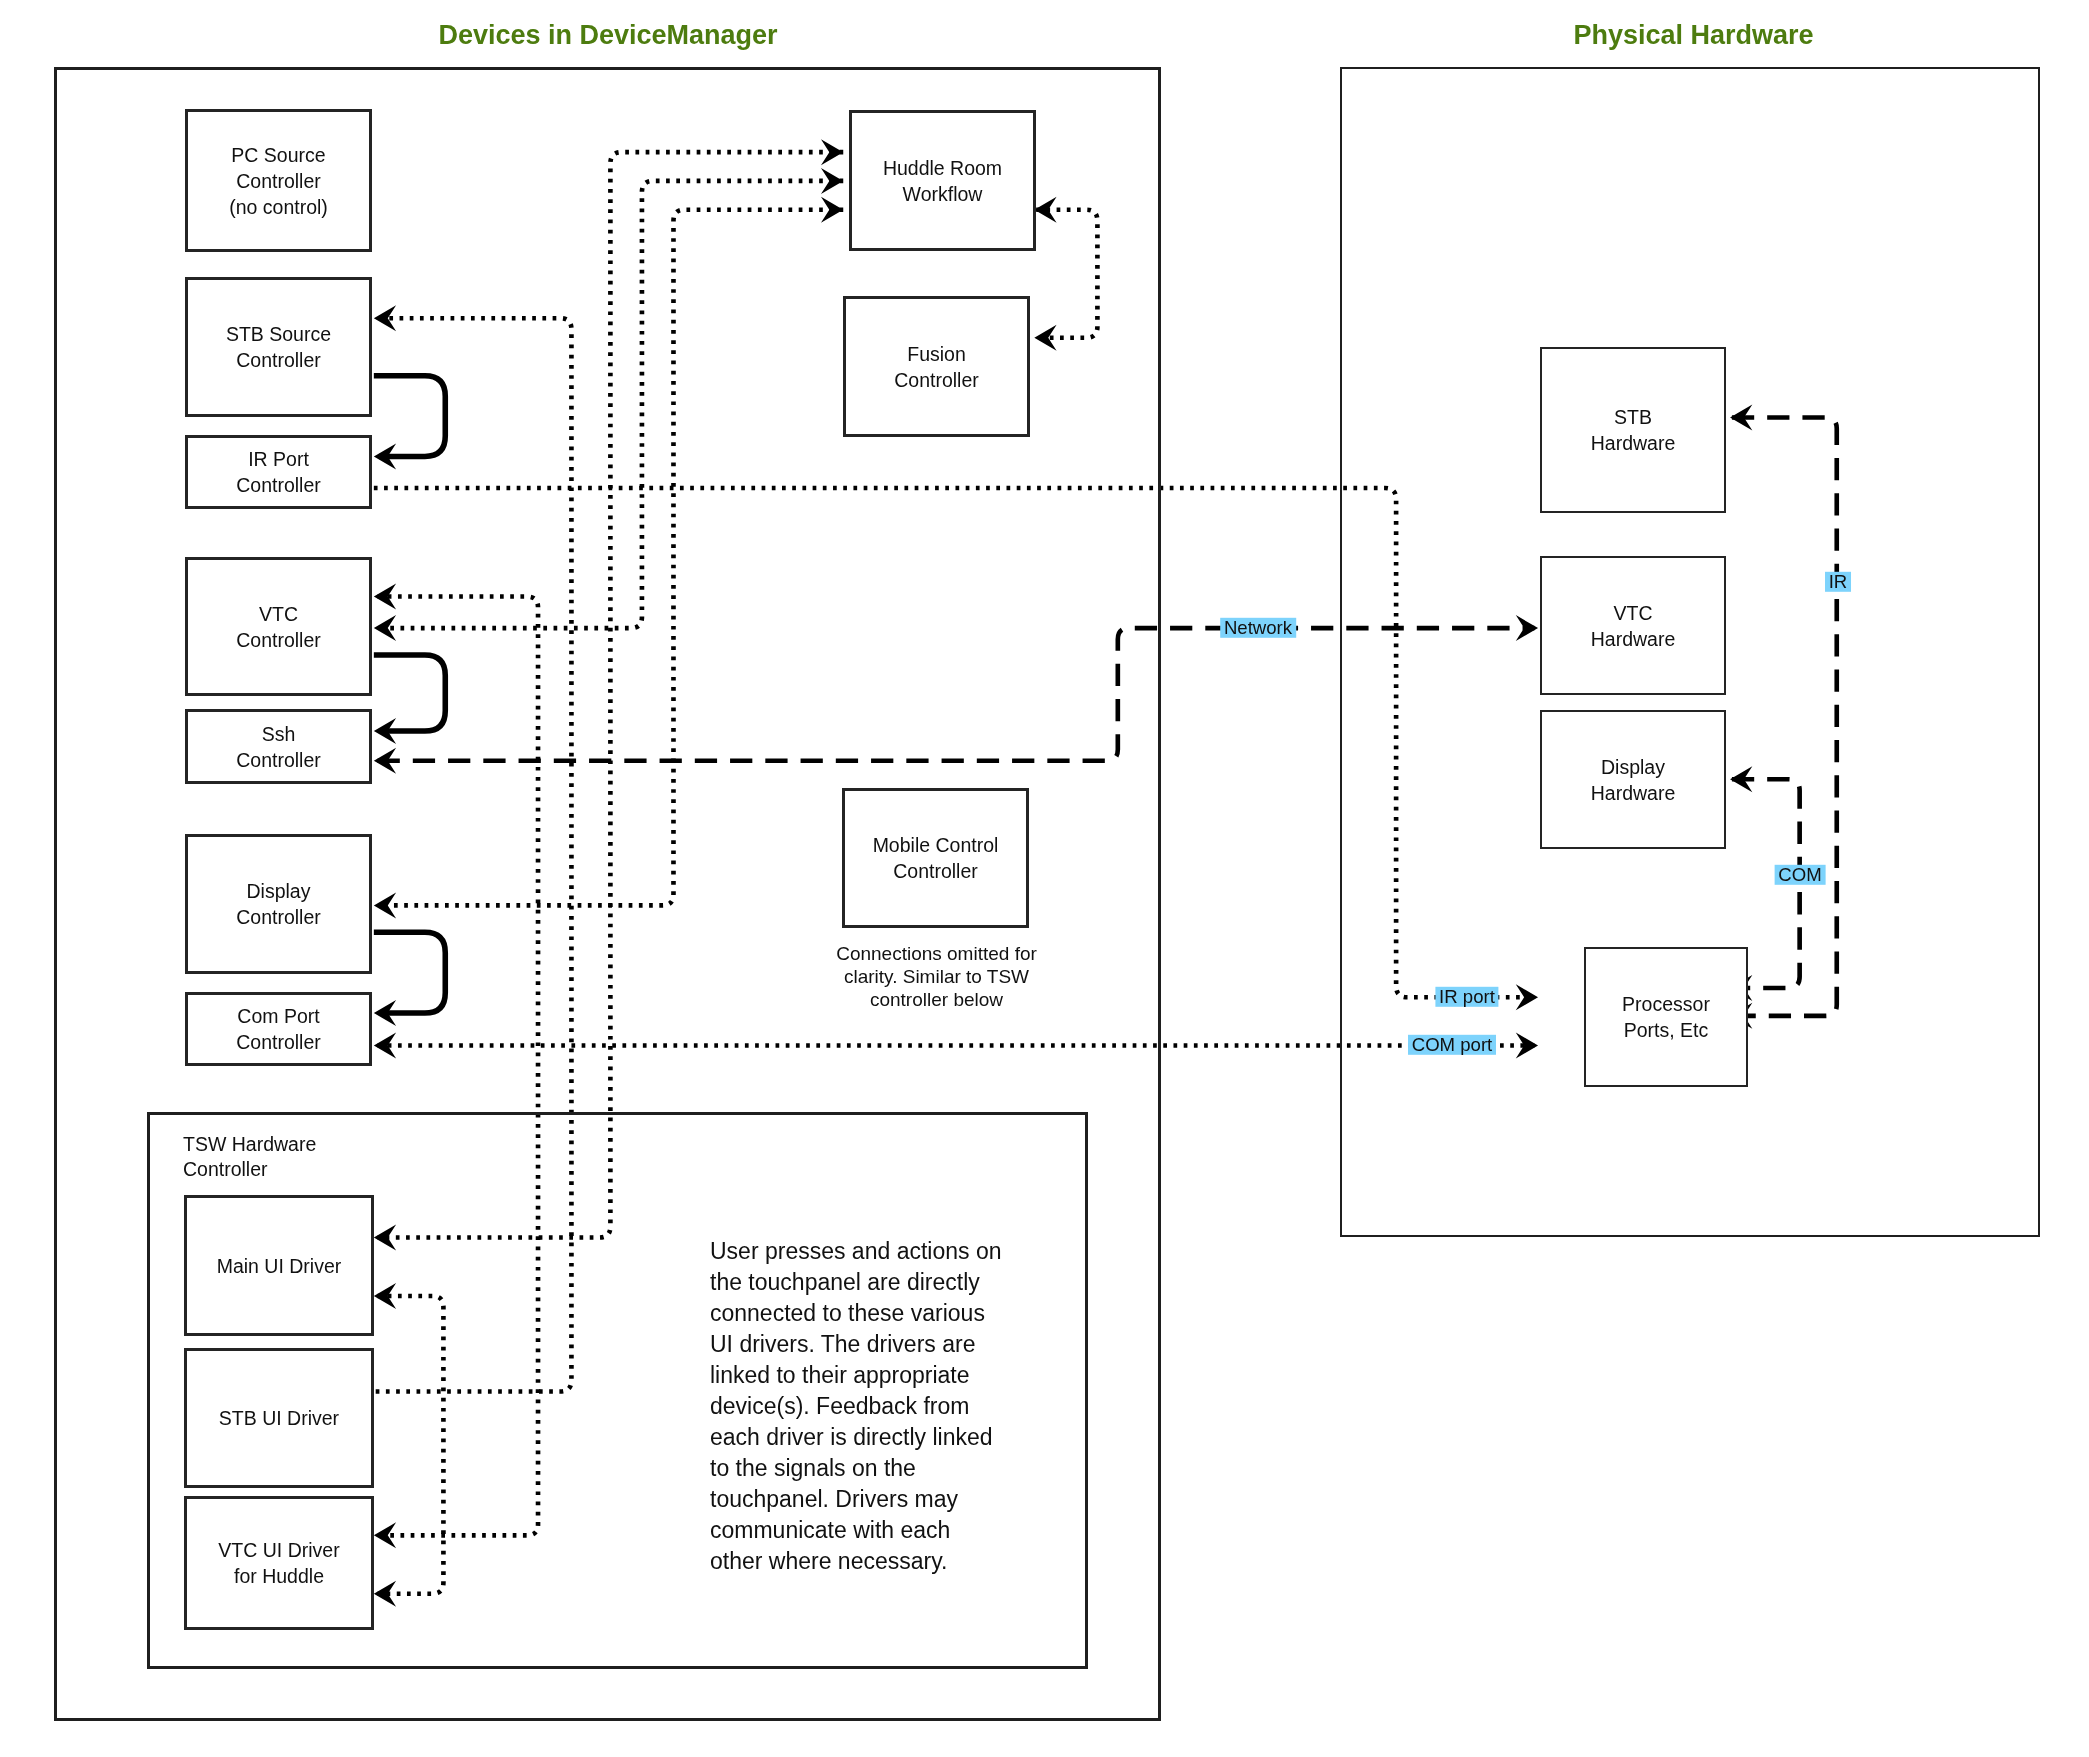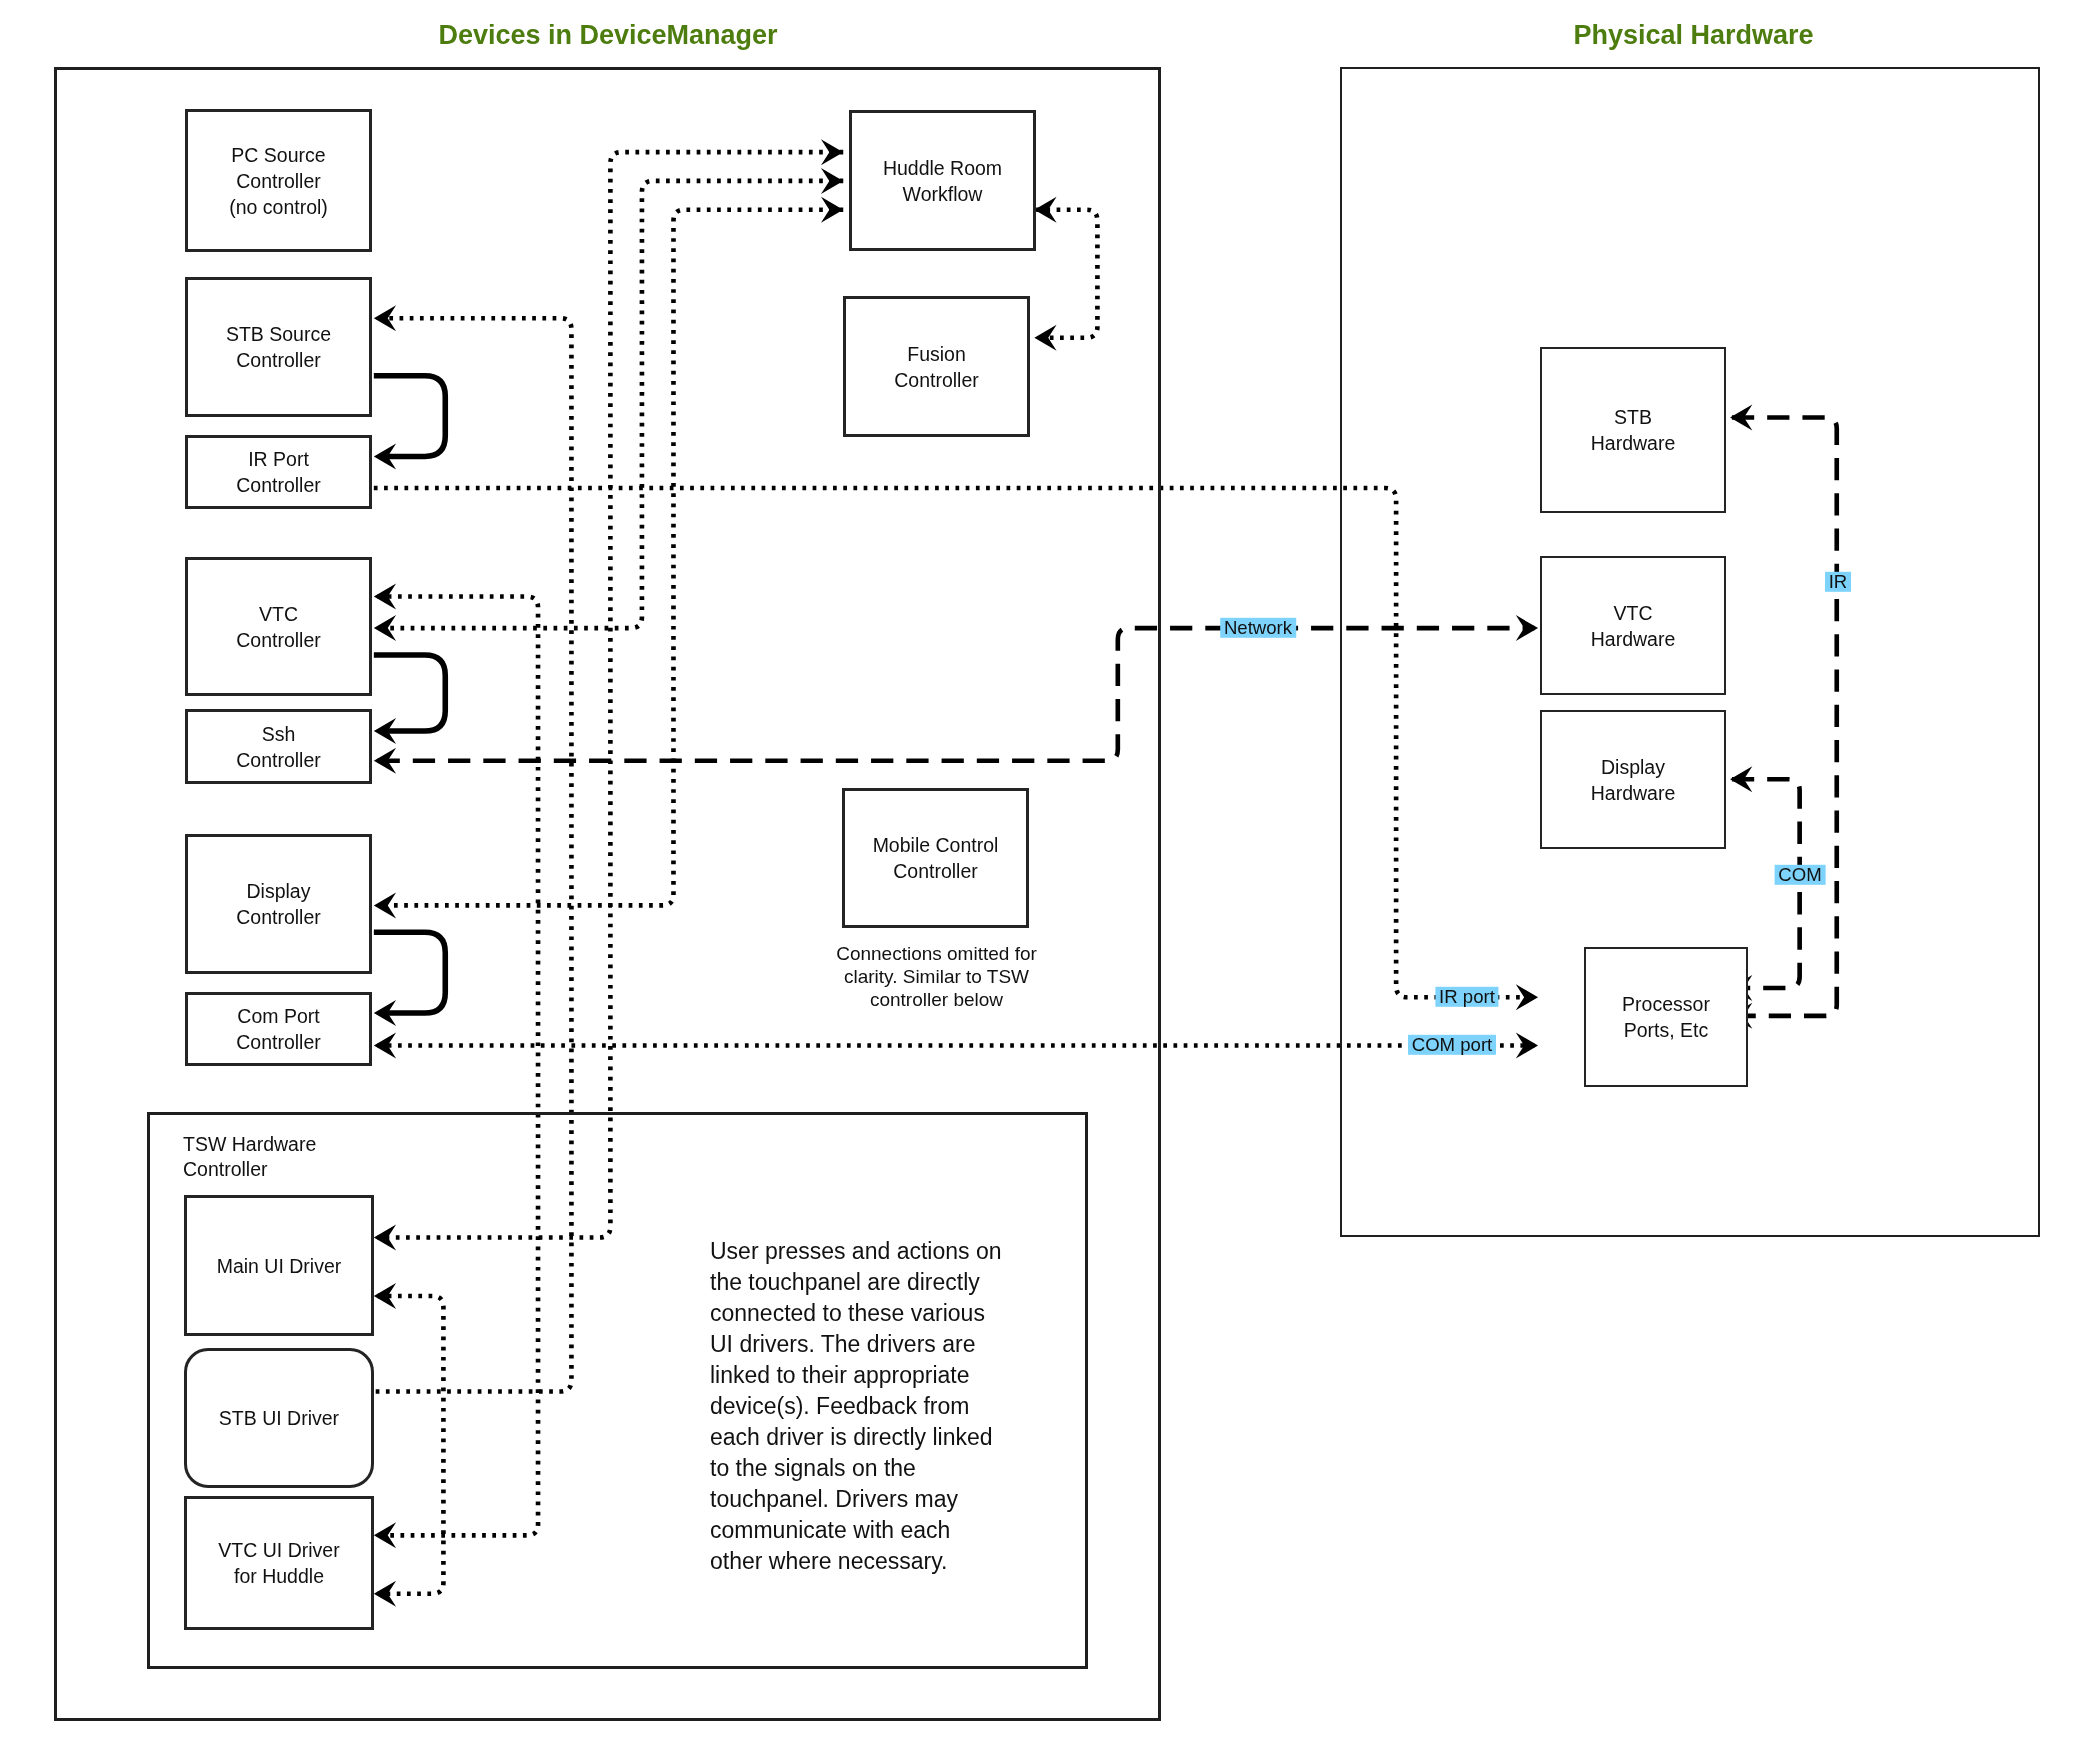--- a/index.html
+++ b/index.html
@@ -106,21 +106,21 @@
 Controller</div>
   <div class="node" style="left:842px;top:788px;width:187px;height:140px;">Mobile Control
 Controller</div>
   <div class="note" style="left:816px;top:942px;width:241px;">Connections omitted for
 clarity. Similar to TSW
 controller below</div>
 
   <div class="grouplabel" style="left:183px;top:1132px;">TSW Hardware
 Controller</div>
   <div class="node" style="left:184px;top:1195px;width:190px;height:141px;">Main UI Driver</div>
-  <div class="node" style="left:184px;top:1348px;width:190px;height:140px;border-radius:24px;">STB UI Driver</div>
+  <div class="node" style="left:184px;top:1348px;width:190px;height:140px;">STB UI Driver</div>
   <div class="node" style="left:184px;top:1496px;width:190px;height:134px;">VTC UI Driver
 for Huddle</div>
   <div class="para" style="left:710px;top:1236px;width:362px;">User presses and actions on
 the touchpanel are directly
 connected to these various
 UI drivers.  The drivers are
 linked to their appropriate
 device(s). Feedback from
 each driver is directly linked
 to the signals on the

